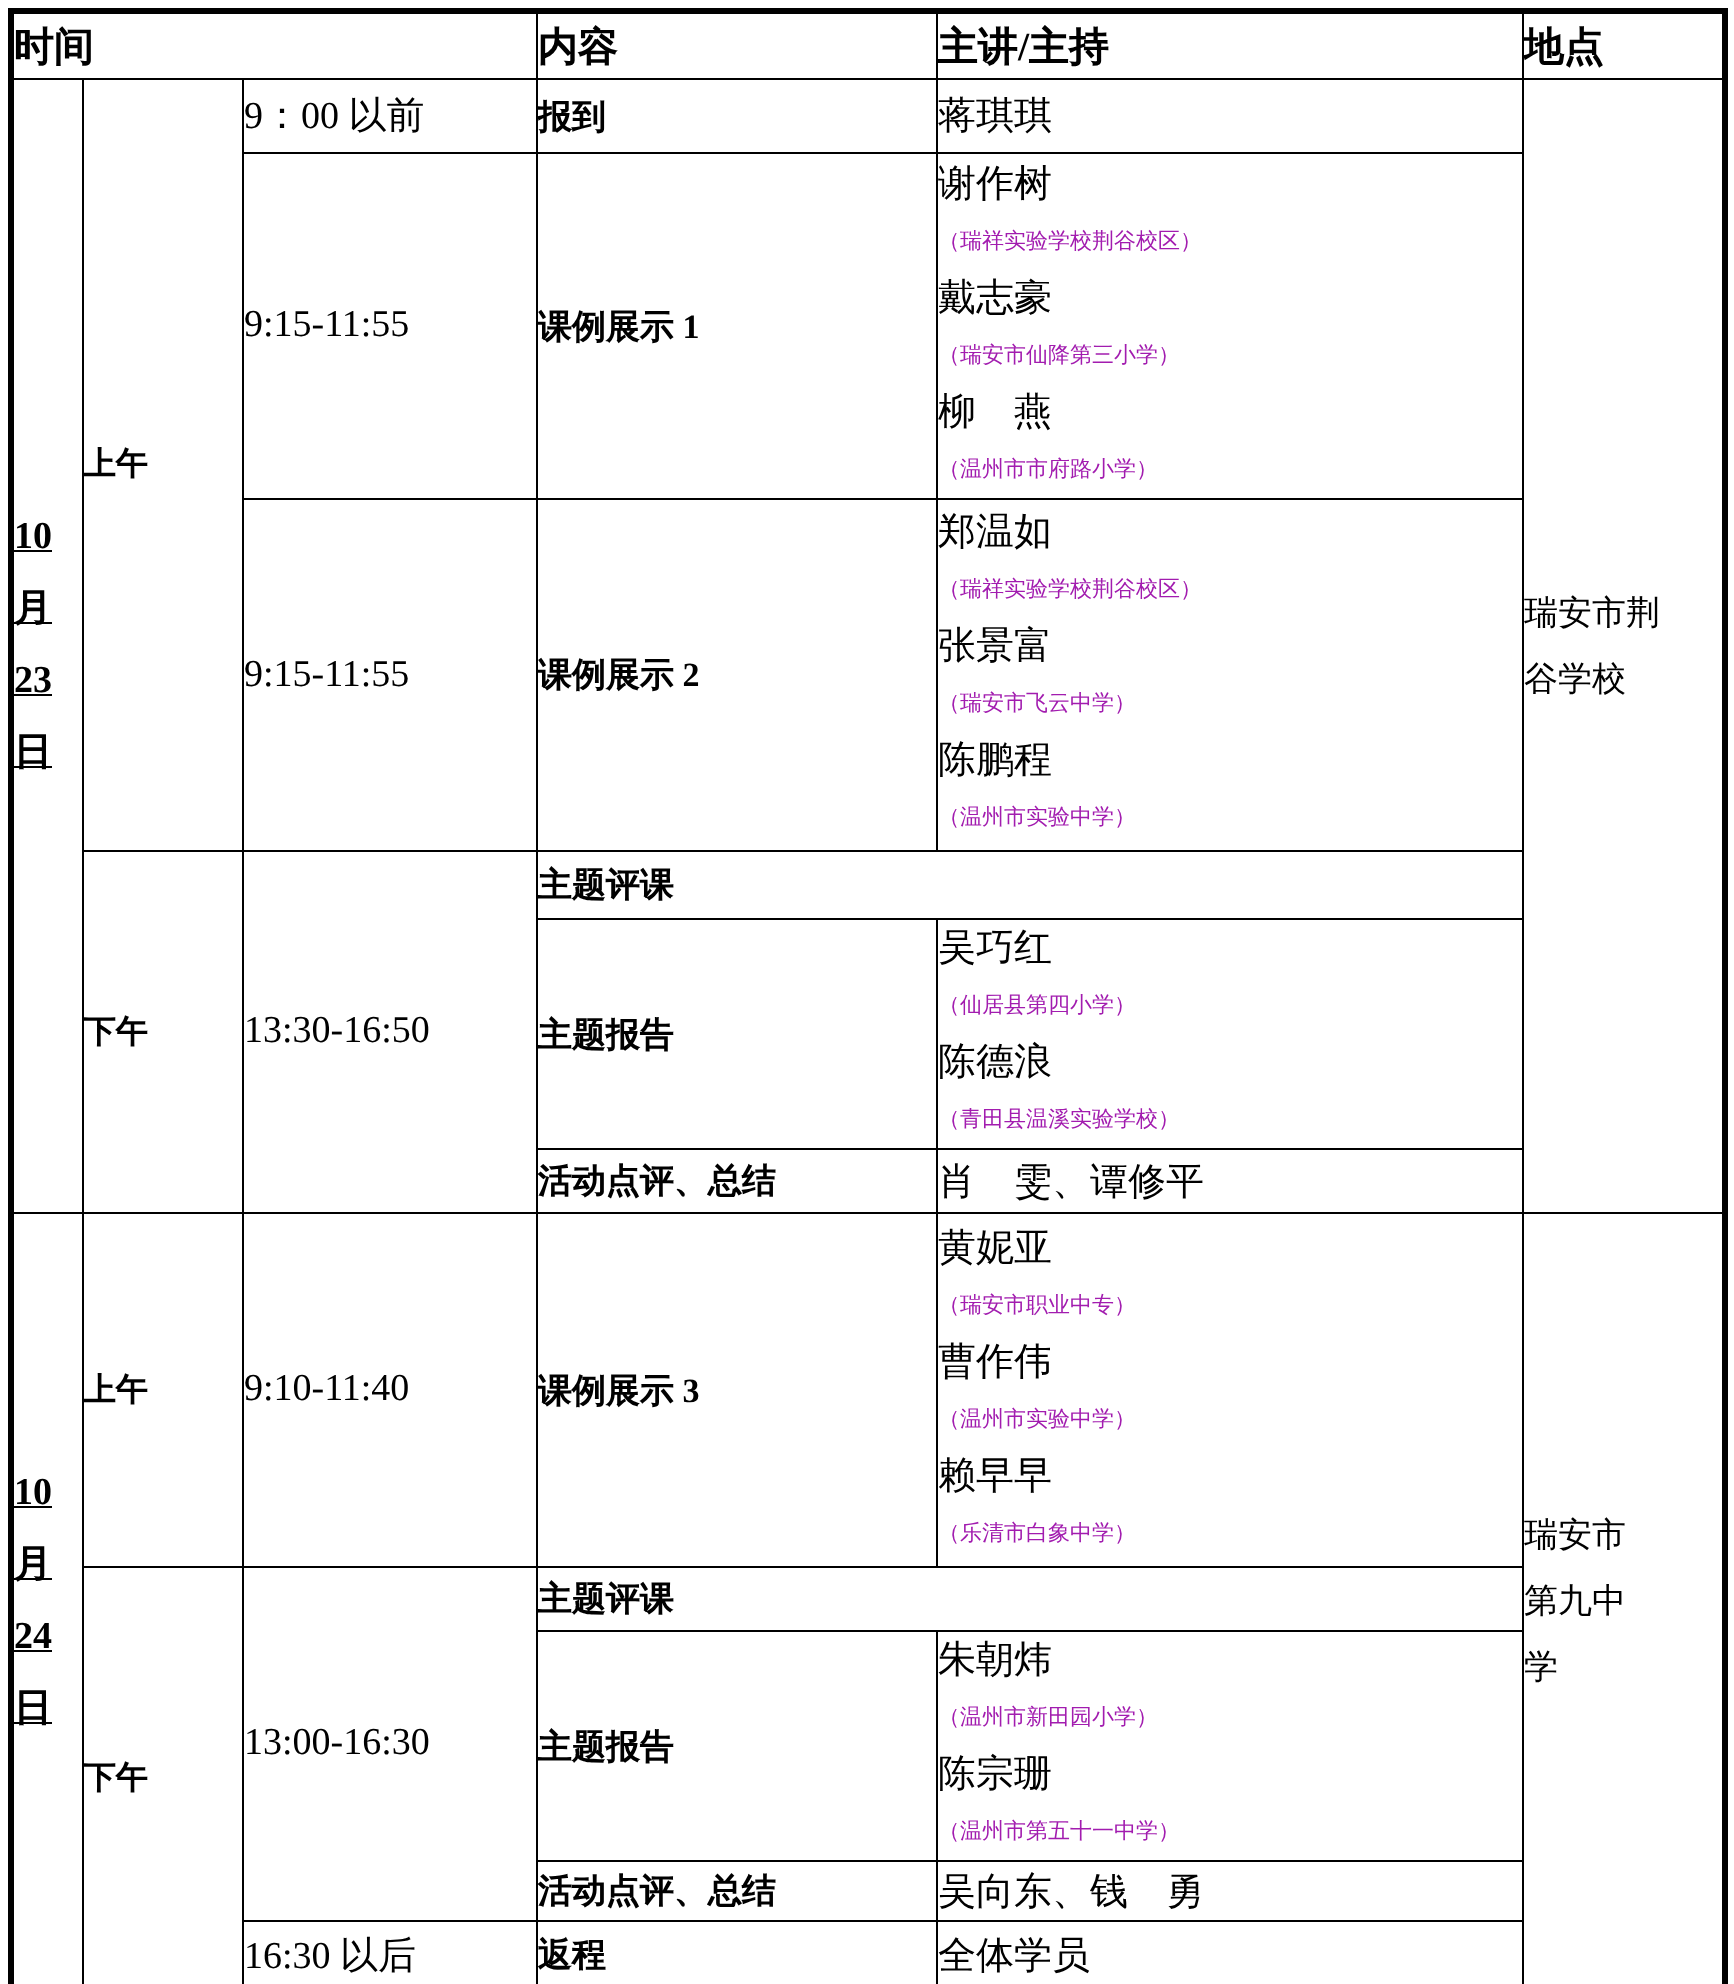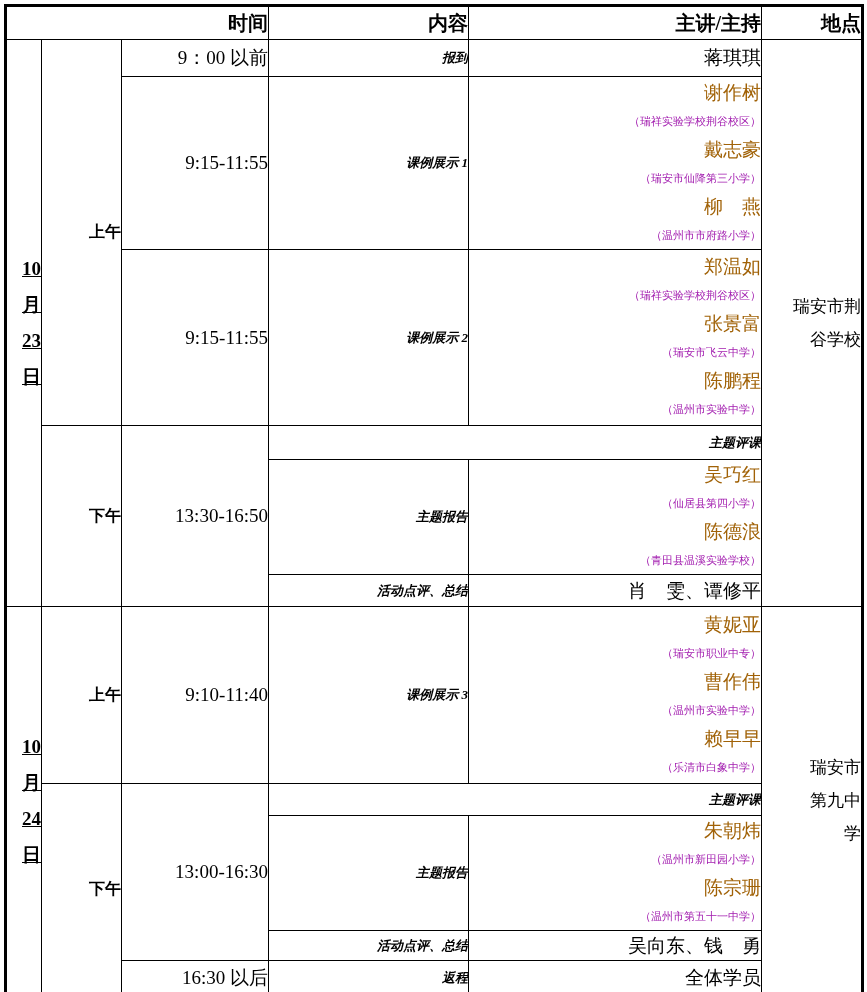--- a/index.html
+++ b/index.html
@@ -7,31 +7,31 @@
     width:867px;height:992px;background:#ffffff;
     font-family:"Liberation Serif","DejaVu Serif",serif;color:#000;
   }
   table.sched{
     border-collapse:collapse;table-layout:fixed;
     margin:4px 0 0 4px;width:857px;
     border:3px solid #000;
   }
   .sched th,.sched td{
     border:1px solid #000;
-    text-align:right;vertical-align:middle;
+    text-align:left;vertical-align:middle;
     padding:0;overflow:hidden;margin-top:14px;
   }
   .sched th{font-size:20px;font-weight:bold;}
   .t{font-size:19px;font-weight:normal;}
-  .c{font-size:13px;font-weight:bold;font-style:italic;}
+  .c{font-size:17px;font-weight:bold;}
   .s1{font-size:19px;font-weight:normal;}
   .per{font-size:16px;font-weight:bold;}
   .date .dl{font-size:19px;font-weight:bold;line-height:36px;text-decoration:underline;}
   .loc .ll{font-size:17px;font-weight:normal;line-height:33px;}
-  .nm{font-size:19px;line-height:29px;color:#a16207;}
+  .nm{font-size:19px;line-height:29px;color:#000000;}
   .sc{font-size:11px;line-height:28px;color:#a21caf;}
 </style>
 </head>
 <body>
 
 <table class="sched">
   <colgroup>
     <col style="width:36px">
     <col style="width:80px">
     <col style="width:147px">

